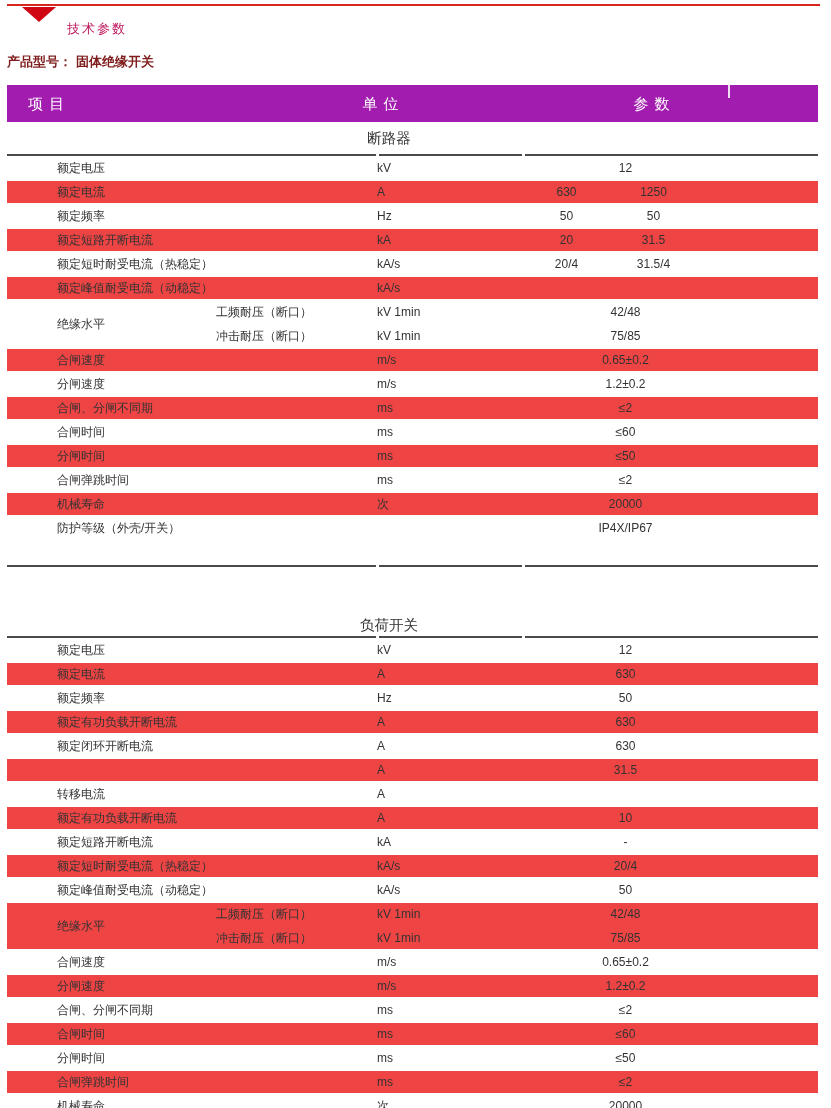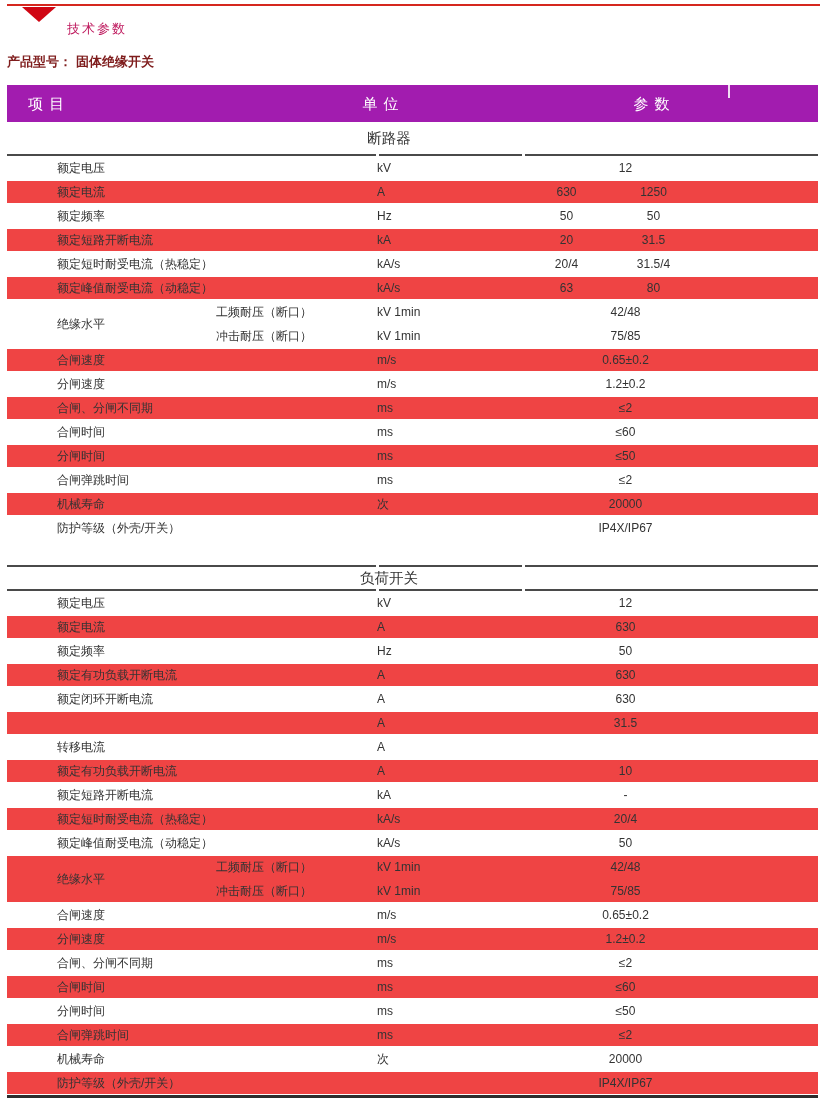--- a/index.html
+++ b/index.html
@@ -22,21 +22,21 @@
   .hdr-unit{left:304px;width:140px;text-align:center;}
   .hdr-param{left:545px;width:200px;text-align:center;}
   .hdr-tick{position:absolute;left:721px;bottom:0;width:2px;height:13px;background:rgba(255,255,255,.85);}
 
   .table-section + .table-section{margin-top:25px;}
   .section-head{position:relative;height:32px;}
   .table-section + .table-section .section-head{height:22px;}
   .section-title{display:block;width:100%;padding-right:47px;box-sizing:border-box;text-align:center;
                  line-height:inherit;font-size:14.5px;color:#333;font-weight:400;}
   .section-head{line-height:32px;}
-  .table-section + .table-section .section-head{line-height:22px;}
+  .table-section + .table-section .section-head{line-height:22px;margin-top:47px;}
 
   .rule{position:relative;height:2px;background:#4a4a4a;}
   .rule i{position:absolute;top:0;bottom:0;width:3px;background:#fff;}
 
   .section-rows{position:relative;}
   .col-divider{position:absolute;top:0;bottom:0;width:2px;background:#fff;}
 
   .t-row{position:relative;height:24px;font-size:12px;}
   .t-row.shade{background:#ef4444;box-shadow:inset 0 1px 0 0 #fff, inset 0 -1px 0 0 #fff;}
   .t-row.merged{height:48px;}
@@ -116,24 +116,20 @@
               <span class="cell-label">额定短时耐受电流（热稳定）</span>
               <span class="cell-unit">kA/s</span>
               <div class="cell-vals double">
                 <span class="val">20/4</span>
                 <span class="val">31.5/4</span>
               </div>
             </div>
             <div class="t-row shade">
               <span class="cell-label">额定峰值耐受电流（动稳定）</span>
               <span class="cell-unit">kA/s</span>
-              <div class="cell-vals double">
-                <span class="val">63</span>
-                <span class="val">80</span>
-              </div>
             </div>
             <div class="t-row merged">
               <span class="cell-label">绝缘水平</span>
               <div class="sub-row" style="top: 0px;">
                 <span class="sub-name">工频耐压（断口）</span>
                 <span class="cell-unit">kV 1min</span>
                 <span class="cell-vals">42/48</span>
               </div>
               <div class="sub-row" style="top: 24px;">
                 <span class="sub-name">冲击耐压（断口）</span>

